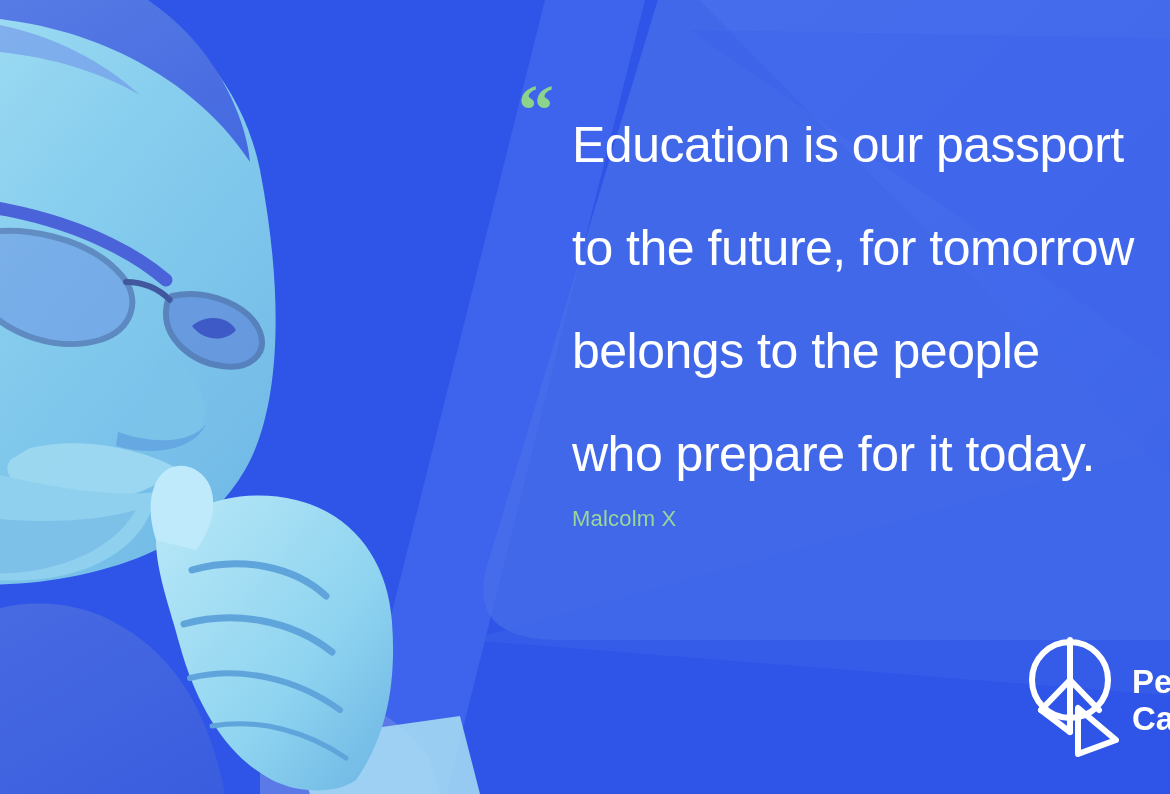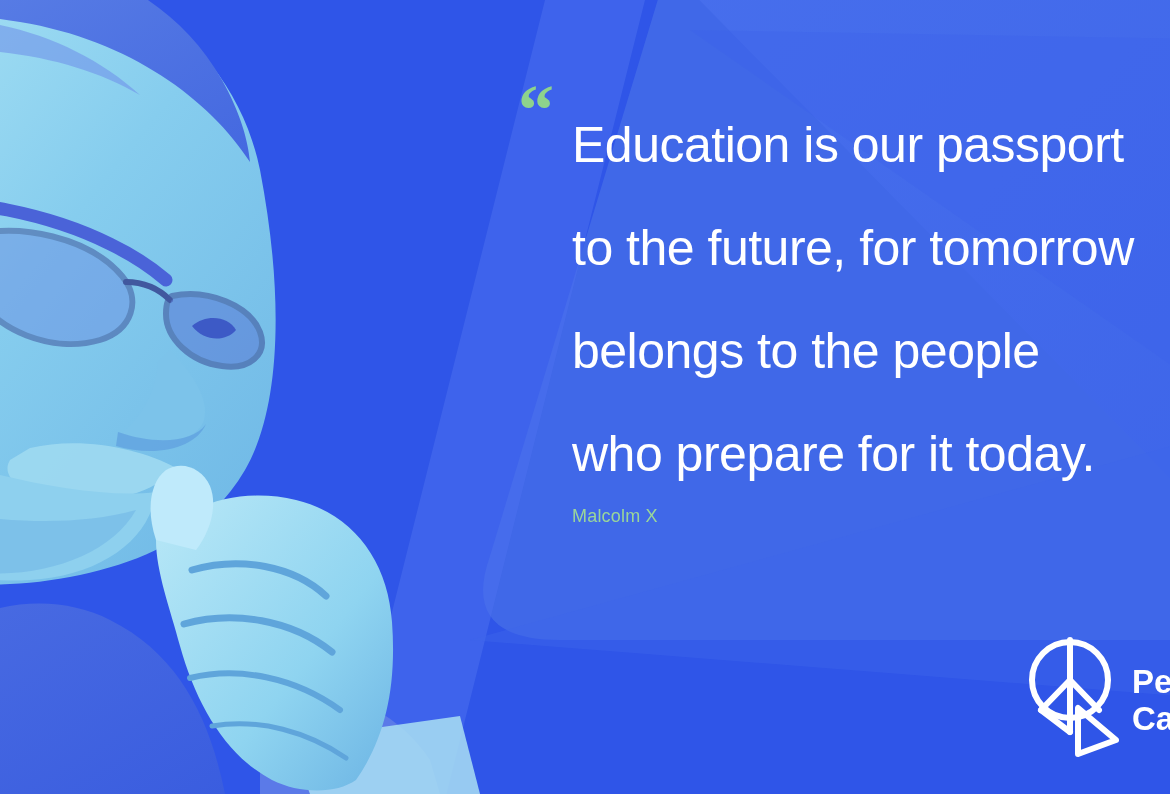--- a/index.html
+++ b/index.html
@@ -67,21 +67,21 @@
     line-height: 103px;
     font-weight: 400;
     letter-spacing: -0.5px;
     white-space: nowrap;
   }
   .attribution {
     position: absolute;
     left: 54px;
     top: 432px;
     color: #9ad69a;
-    font-size: 18px;
+    font-size: 22px;
     letter-spacing: 0.2px;
     font-weight: 400;
   }
 
   
   .logo {
     position: absolute;
     left: 1026px;
     top: 636px;
     display: flex;

